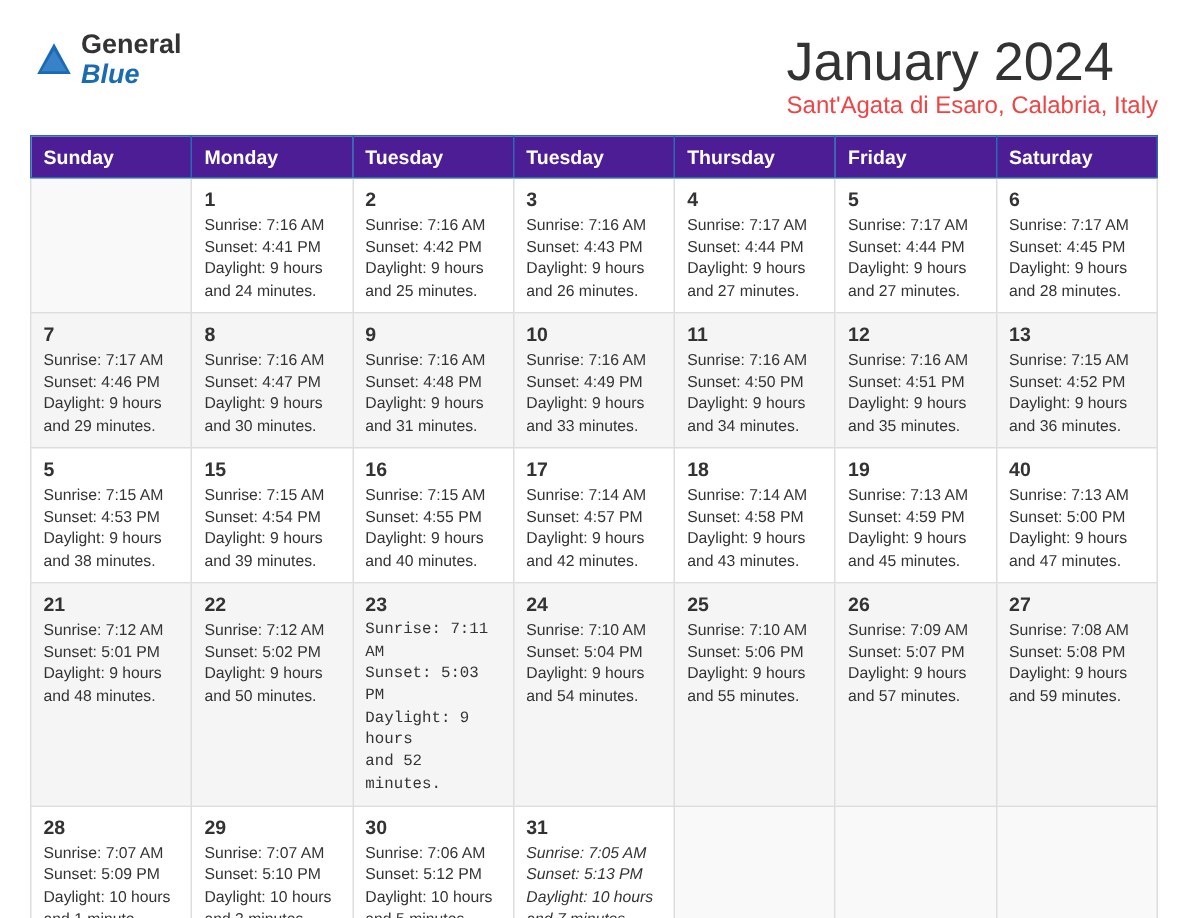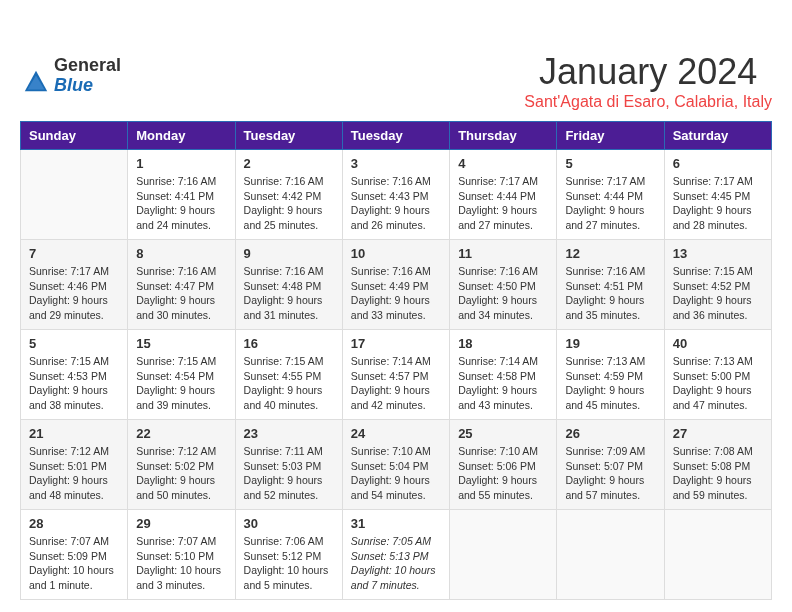--- a/index.html
+++ b/index.html
@@ -11,38 +11,36 @@
       padding: 20px;
     }
     .header {
       display: flex;
       justify-content: space-between;
       align-items: flex-start;
       margin-bottom: 10px;
     }
     .logo {
       display: flex;
-      align-items: flex-end;
-      margin-top: 36px;
+      align-items: center;
     }
     .logo-text {
       font-size: 18px;
       font-weight: bold;
       line-height: 1.1;
     }
     .logo-general { color: #333; }
     .logo-blue { color: #1a6bb5; font-style: italic; }
     .logo-icon {
       width: 28px;
       height: 28px;
       margin-left: 2px;
     }
     .title-block {
-      text-align: center;
-      margin-top: 31px;
+      text-align: left;
     }
     .month-title {
       font-size: 36px;
       font-weight: normal;
       color: #333;
     }
     .location-title {
       font-size: 16px;
       color: #ef4444;
     }
@@ -286,21 +284,21 @@
         </td>
         <td>
           <span class="day-number">22</span>
           <div class="day-info" style="white-space: pre-line;">Sunrise: 7:12 AM
 Sunset: 5:02 PM
 Daylight: 9 hours
 and 50 minutes.</div>
         </td>
         <td>
           <span class="day-number">23</span>
-          <div class="day-info" style="white-space: pre-line;">Sunrise: 7:11 AM
+          <div class="day-info" style="white-space: pre-line; font-family: Liberation Mono, monospace;">Sunrise: 7:11 AM
 Sunset: 5:03 PM
 Daylight: 9 hours
 and 52 minutes.</div>
         </td>
         <td>
           <span class="day-number">24</span>
           <div class="day-info" style="white-space: pre-line;">Sunrise: 7:10 AM
 Sunset: 5:04 PM
 Daylight: 9 hours
 and 54 minutes.</div>

